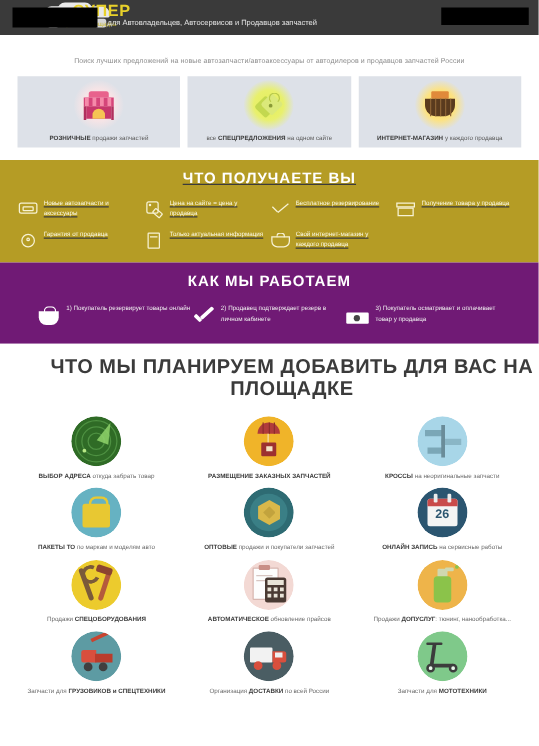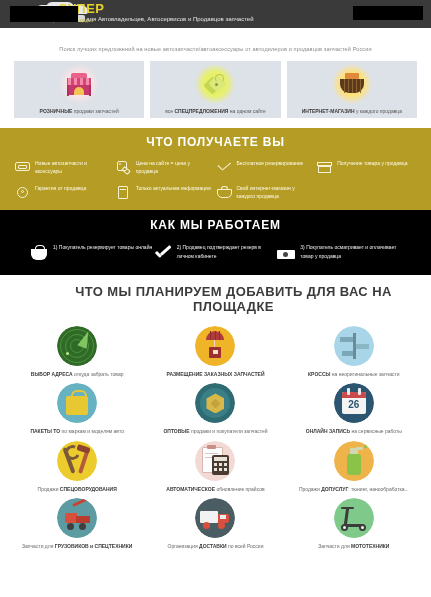--- a/index.html
+++ b/index.html
@@ -64,47 +64,47 @@
   .ico-tags .h{position:absolute;left:12px;top:2px;width:7px;height:7px;border:1.5px solid #b9c94a;border-radius:50%;border-bottom-color:transparent;}
   .ico-tags .d{position:absolute;left:12px;top:11px;width:3px;height:3px;background:#8a9a36;border-radius:50%;}
 
   
   .ico-basket{width:26px;height:22px;position:relative;}
   .ico-basket .lid{position:absolute;left:6px;top:0;width:14px;height:6px;background:#e08a3a;border-radius:1px;}
   .ico-basket .bd{position:absolute;left:1px;top:6px;width:24px;height:14px;background:#5a3b1e;border-radius:0 0 9px 9px;}
   .ico-basket .bd i{position:absolute;top:0;width:1.6px;height:14px;background:#8a6234;}
 
   
-  .sec-olive{background:#b59c25;padding:8px 0 10px;margin-top:10px;}
+  .sec-olive{background:#b59c25;padding:8px 0 10px;margin-top:10px;text-decoration:underline;}
   .h-title.light{color:#ffffff;font-size:12px;letter-spacing:.8px;}
   .benefits{margin-top:11px;padding:0 14px;}
   .brow{display:flex;}
   .brow + .brow{margin-top:10px;}
   .bitem{flex:1;display:flex;align-items:flex-start;gap:4px;padding-right:4px;}
   .bitem .bico{width:17px;height:15px;flex:0 0 17px;position:relative;}
   .bitem .btxt{font-size:5px;color:#fdfbe8;line-height:1.5;}
   .ln{position:absolute;border:1px solid #f7f2d4;box-sizing:border-box;}
 
   
-  .sec-dark{background:#000000;padding:9px 0 12px;}
+  .sec-dark{background:#701a75;padding:9px 0 12px;}
   .steps{display:flex;margin-top:11px;padding:0 30px;}
   .step{flex:1;display:flex;align-items:flex-start;gap:5px;}
   .step .sico{width:18px;height:18px;flex:0 0 18px;position:relative;margin-top:2px;}
   .step .stxt{font-size:5px;color:#f0f0f0;line-height:1.7;}
   .sbasket{position:absolute;left:1px;top:4px;width:16px;height:11px;background:#ffffff;border-radius:0 0 6px 6px;}
   .sbasket-h{position:absolute;left:5px;top:0px;width:8px;height:5px;border:1.4px solid #ffffff;border-bottom:none;border-radius:4px 4px 0 0;}
   .scheck{position:absolute;left:0;top:3px;width:18px;height:12px;}
   .scheck:before{content:"";position:absolute;left:1px;top:5px;width:7px;height:2.6px;background:#fff;transform:rotate(45deg);border-radius:1px;}
   .scheck:after{content:"";position:absolute;left:5px;top:1px;width:13px;height:2.6px;background:#fff;transform:rotate(-42deg);border-radius:1px;}
   .smoney{position:absolute;left:0px;top:5px;width:18px;height:9px;background:#ffffff;border-radius:1px;}
   .smoney i{position:absolute;left:6px;top:2px;width:5px;height:5px;border-radius:50%;background:#454545;}
 
   
   .sec-feat{background:#ffffff;padding:10px 0 8px;}
-  .h-title.small{font-size:13px;letter-spacing:.4px;margin-left:36px;}
+  .h-title.small{font-size:16px;letter-spacing:.4px;margin-left:36px;}
   .grid{display:flex;flex-wrap:wrap;padding:6px 8px 0;}
   .cell{width:33.333%;display:flex;flex-direction:column;align-items:center;margin-top:6px;}
   .circle{width:40px;height:40px;border-radius:50%;display:flex;align-items:flex-start;justify-content:center;position:relative;overflow:hidden;}
   .cap{font-size:5px;color:#6a6a6a;margin-top:5px;text-align:center;line-height:1.3;padding:0 2px;}
   .cap b{color:#3b3b3b;}
 
   
   .ic-radar{width:40px;height:40px;position:relative;border-radius:50%;background:#2f6b26;}
   .ic-radar .r{position:absolute;border:1px solid #4e9142;border-radius:50%;left:50%;top:50%;transform:translate(-50%,-50%);}
   .ic-radar .r1{width:32px;height:32px;}.ic-radar .r2{width:22px;height:22px;}.ic-radar .r3{width:12px;height:12px;}

